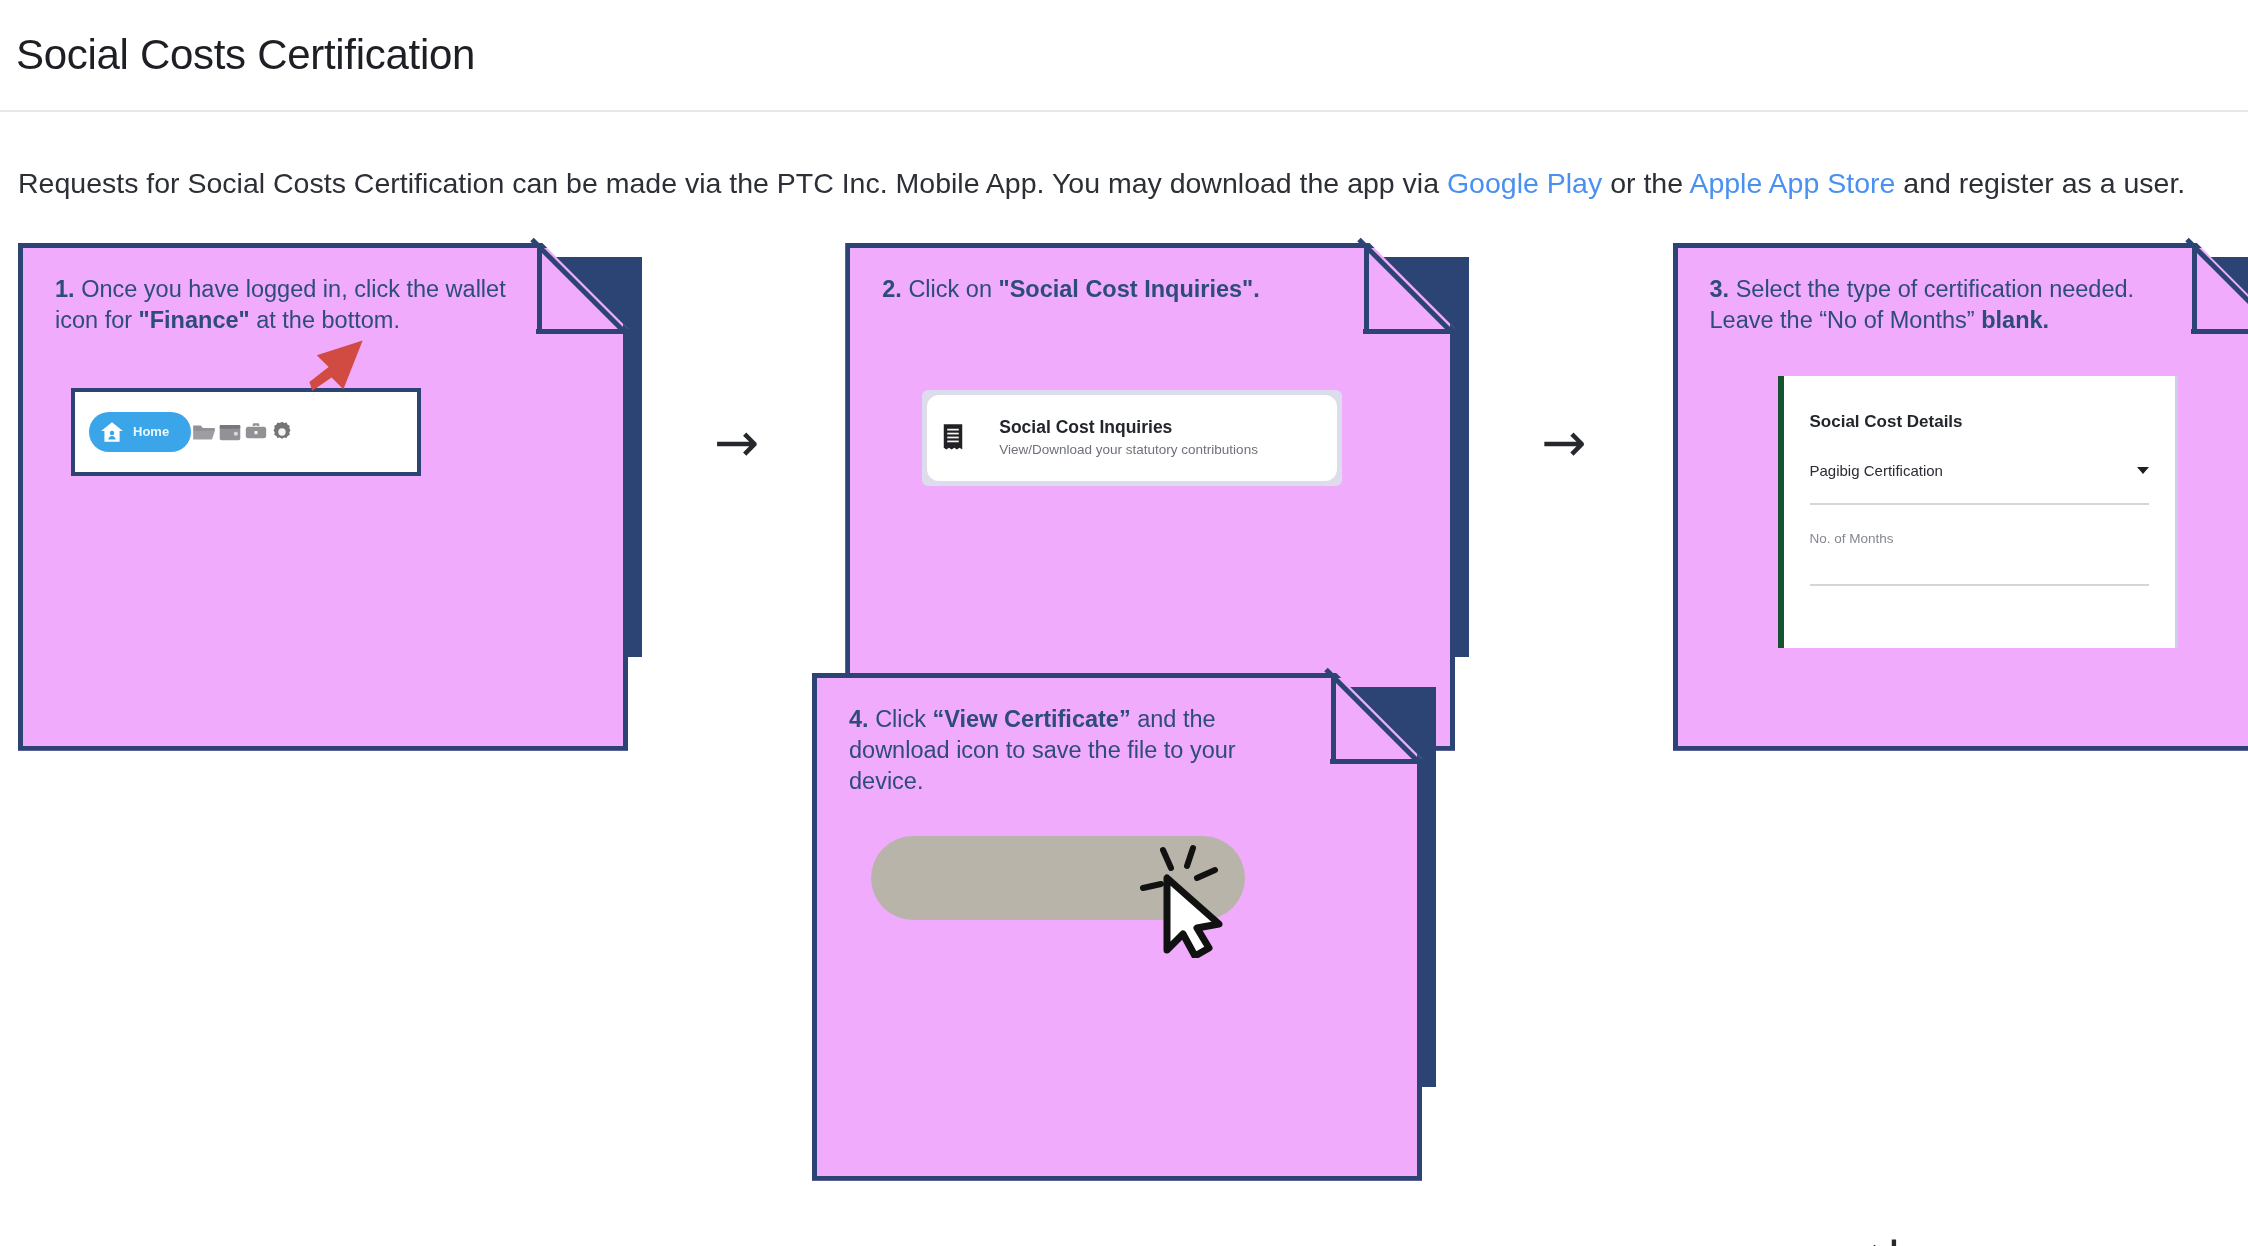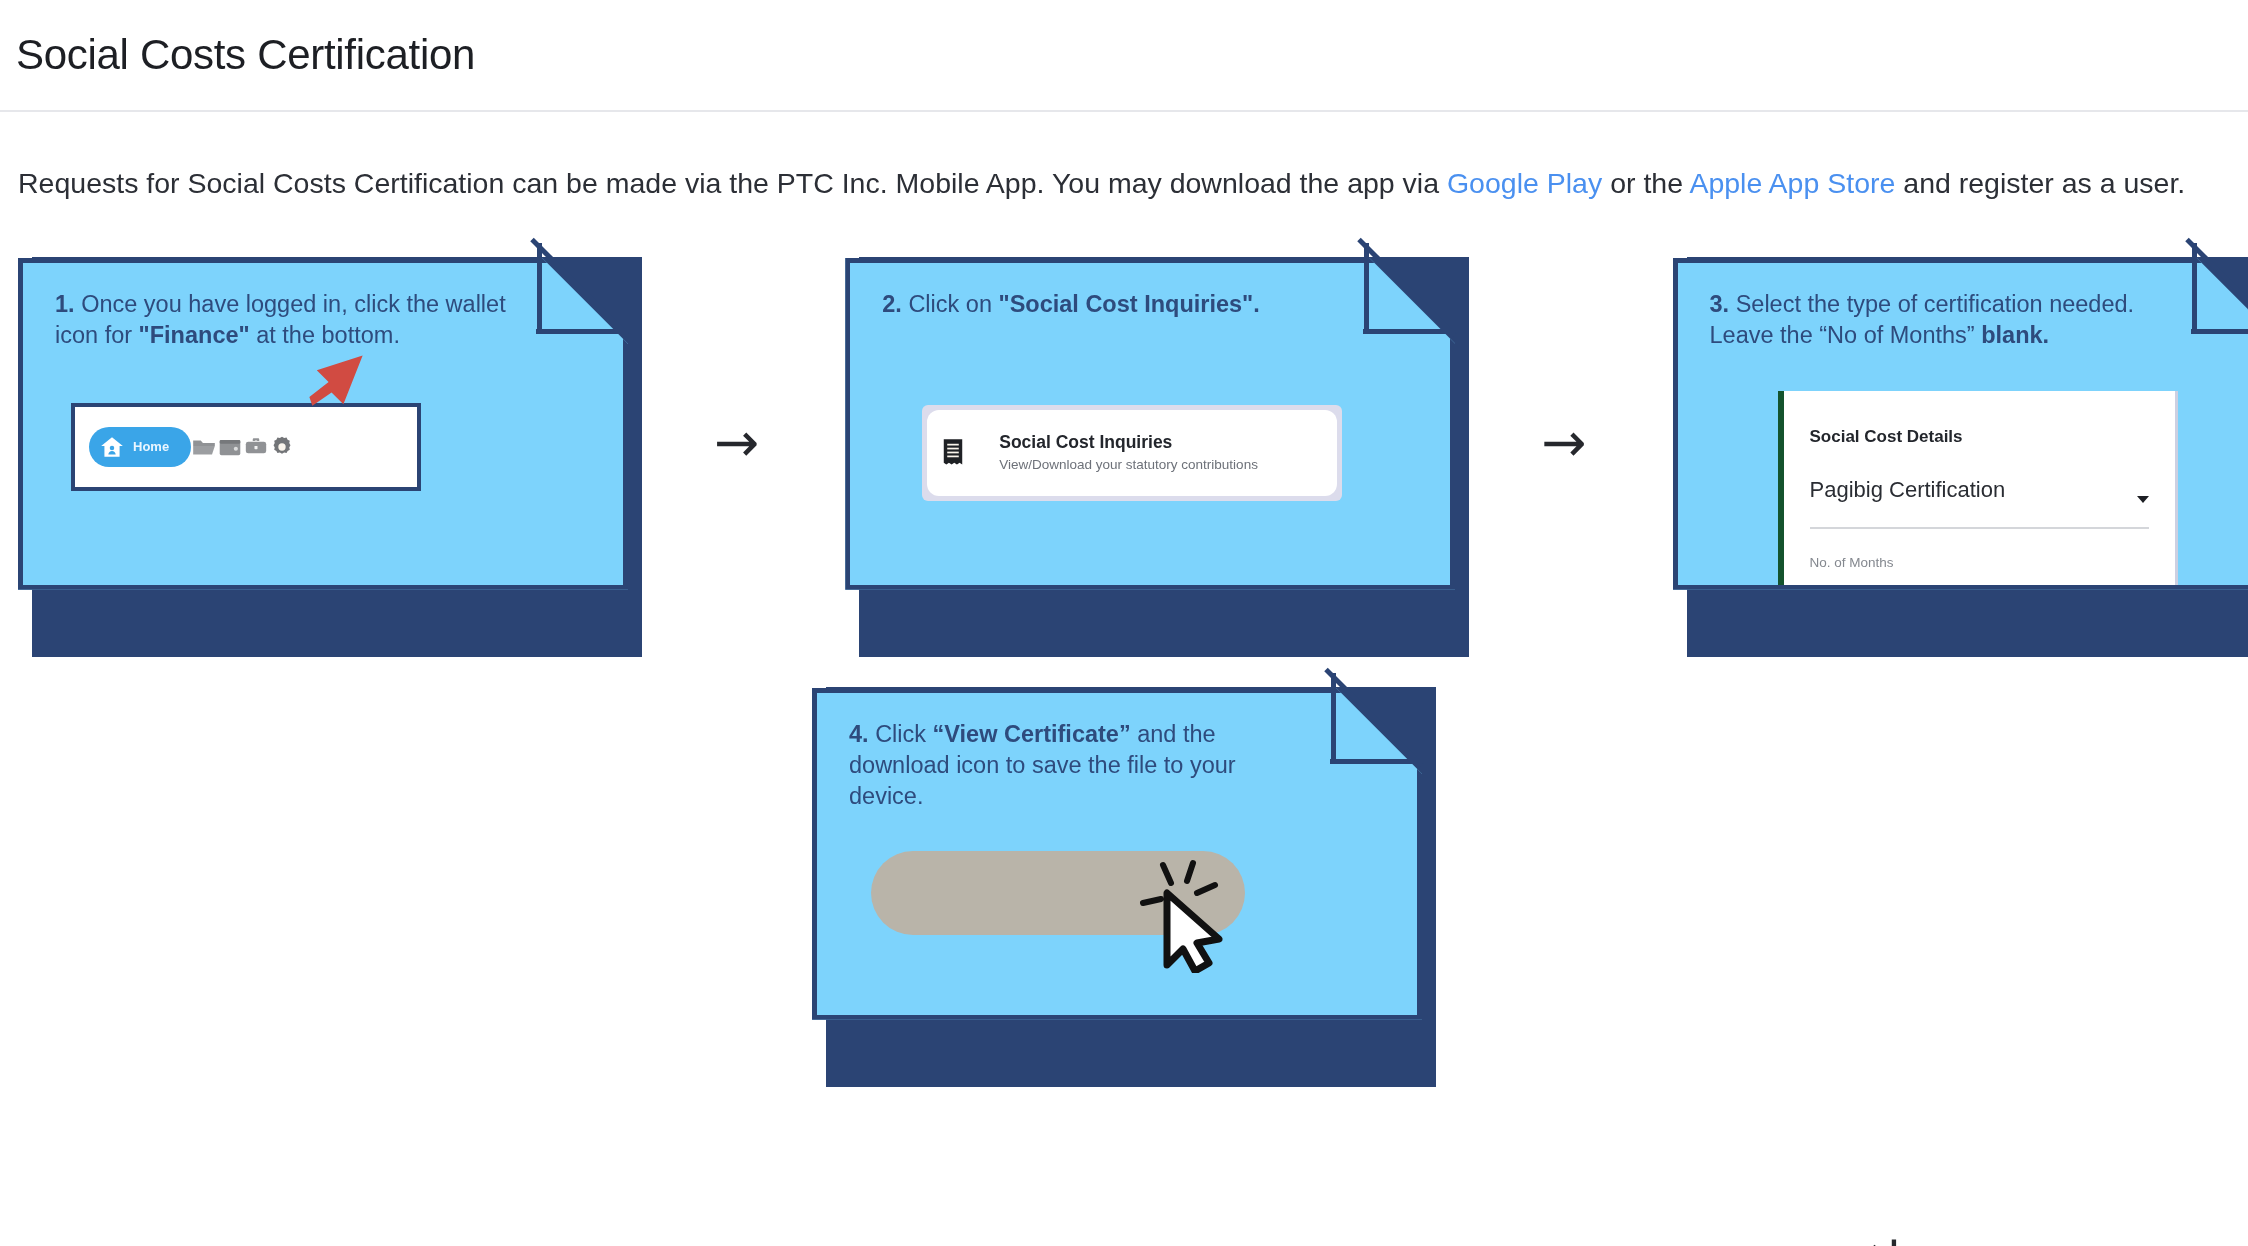--- a/index.html
+++ b/index.html
@@ -59,23 +59,23 @@
     flex:0 0 auto;
   }
   .card .shadow{
     position:absolute;
     left:14px;top:14px;
     width:610px;height:400px;
     background:#2b4474;
   }
   .card .sheet{
     position:absolute;
-    left:0;top:15px;
-    width:610px;height:332px;
-    background:#7dd3fc;
+    left:0;top:0;
+    width:610px;height:508px;
+    background:#f0abfc;
     border:5px solid #2b4474;
     box-sizing:border-box;
     clip-path:polygon(0 0, calc(100% - 86px) 0, 100% 86px, 100% 100%, 0 100%);
     overflow:hidden;
   }
   .card .fold{
     position:absolute;
     right:0;top:0;
     width:92px;height:92px;
     pointer-events:none;
@@ -174,23 +174,23 @@
     left:100px;top:128px;
     width:400px;height:272px;
     background:#ffffff;
     border-left:6px solid #14532d;
     border-right:3px solid #ccd0e2;
     box-sizing:border-box;
     padding:36px 26px 0 26px;
   }
   .form-heading{font-size:17px;font-weight:700;color:#23262c;}
   .select-row{
-    display:flex;align-items:flex-end;justify-content:space-between;
+    display:flex;align-items:center;justify-content:space-between;
     margin-top:30px;
-    font-size:22px;color:#2a2d33;
+    font-size:15px;color:#2a2d33;
   }
   .caret{
     width:0;height:0;
     border-left:6px solid transparent;
     border-right:6px solid transparent;
     border-top:7px solid #1d1f24;
   }
   .rule{height:2px;background:#d4d6da;margin-top:24px;}
   .field-label{font-size:13.5px;color:#84888f;margin-top:26px;}
   .rule2{height:2px;background:#d4d6da;margin-top:38px;}

